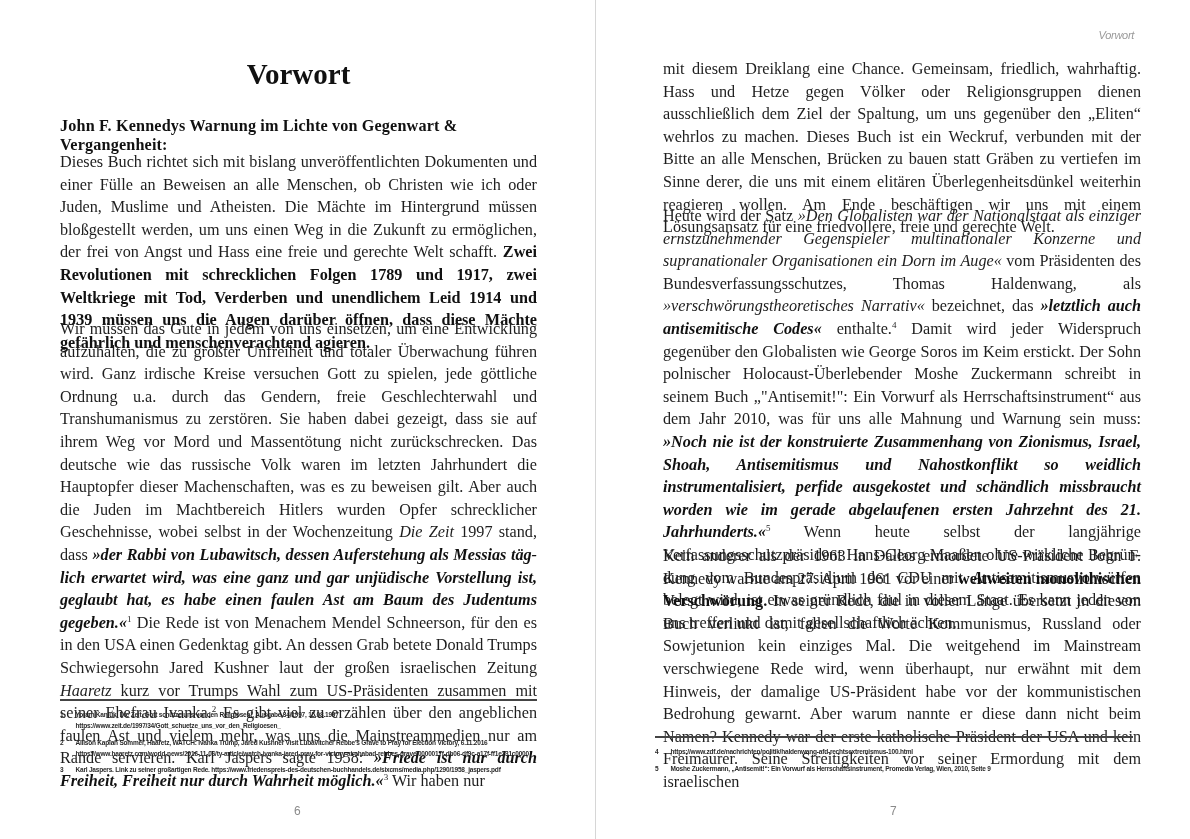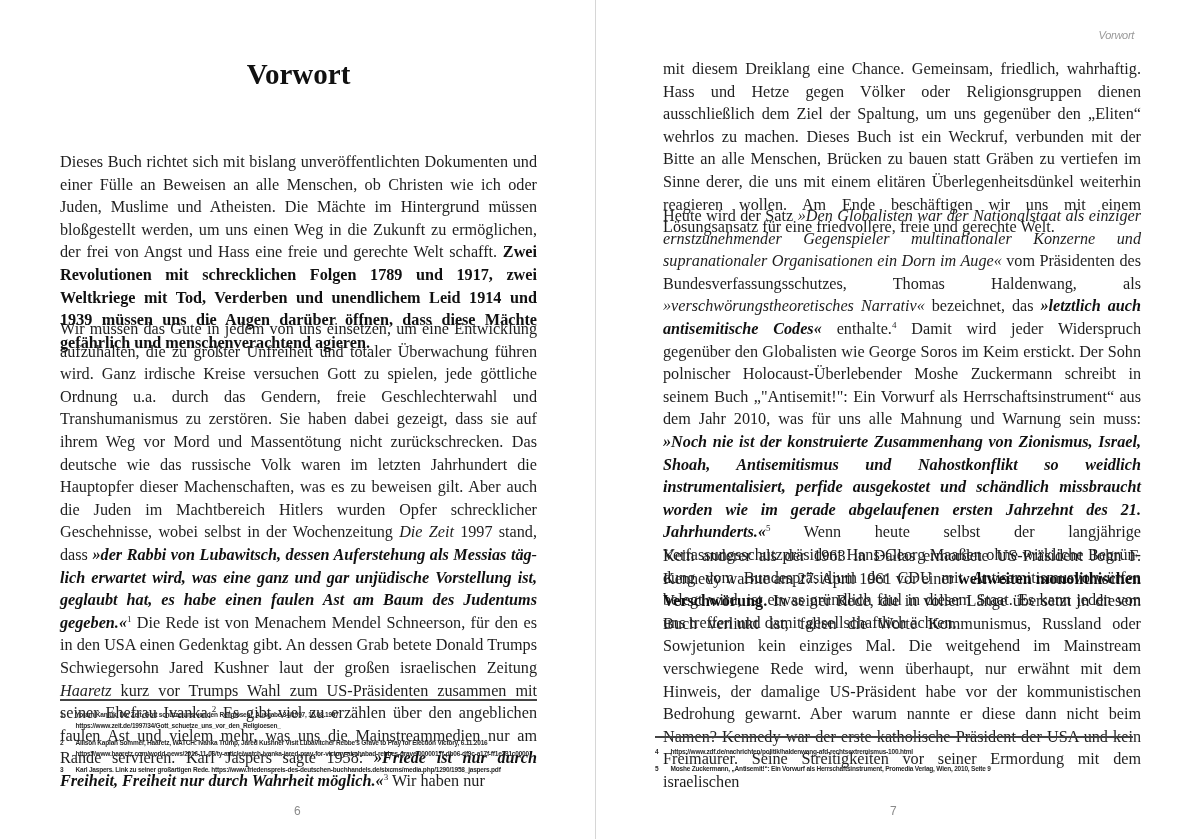--- a/index.html
+++ b/index.html
@@ -44,20 +44,21 @@
 
   sup { font-size: 9px; line-height: 0; vertical-align: 6px; }
 </style>
 </head>
 <body>
 
 <div class="spread">
 
   <div class="page page-left">
     <h1 class="title">Vorwort</h1>
+    <h2 class="subtitle">John F. Kennedys Warnung im Lichte von Gegenwart &amp; Vergangenheit:</h2>
 
     <p class="body-text left-col p1"><span>Dieses Buch richtet sich mit bislang unveröffentlichten Dokumenten und ei­ner Fülle an Beweisen an alle Menschen, ob Christen wie ich oder Juden, Mus­lime und Atheisten. Die Mächte im Hintergrund müssen bloßgestellt werden, um uns einen Weg in die Zukunft zu ermöglichen, der frei von Angst und Hass eine freie und gerechte Welt schafft. </span><b>Zwei Revolutionen mit schreckli­chen Folgen 1789 und 1917, zwei Weltkriege mit Tod, Verderben und un­endlichem Leid 1914 und 1939 müssen uns die Augen darüber öffnen, dass diese Mächte gefährlich und menschenverachtend agieren.</b></p>
     <p class="body-text left-col p2"><span>Wir müssen das Gute in jedem von uns einsetzen, um eine Entwicklung auf­zuhalten, die zu größter Unfreiheit und totaler Überwachung führen wird. Ganz irdische Kreise versuchen Gott zu spielen, jede göttliche Ordnung u.a. durch das Gendern, freie Geschlechterwahl und Transhumanismus zu zer­stören. Sie haben dabei gezeigt, dass sie auf ihrem Weg vor Mord und Mas­sentötung nicht zurückschrecken. Das deutsche wie das russische Volk wa­ren im letzten Jahrhundert die Hauptopfer dieser Machenschaften, was es zu beweisen gilt. Aber auch die Juden im Machtbereich Hitlers wurden Opfer schrecklicher Geschehnisse, wobei selbst in der Wochenzeitung </span><i>Die Zeit</i><span> 1997 stand, dass </span><b style="font-style: italic;">»der Rabbi von Lubawitsch, dessen Auferstehung als Messias täg­lich erwartet wird, was eine ganz und gar unjüdische Vorstellung ist, ge­glaubt hat, es habe einen faulen Ast am Baum des Judentums gegeben.«</b><sup>1</sup><span> Die Rede ist von Menachem Mendel Schneerson, für den es in den USA einen Gedenktag gibt. An dessen Grab betete Donald Trumps Schwiegersohn Jared Kushner laut der großen israelischen Zeitung </span><i>Haaretz</i><span> kurz vor Trumps Wahl zum US-Präsidenten zusammen mit seiner Ehefrau Ivanka.</span><sup>2</sup><span> Es gibt viel zu erzählen über den angeblichen faulen Ast und vielem mehr, was uns die Main­streammedien nur am Rande servieren. Karl Jaspers sagte 1958: </span><b style="font-style: italic;">»Friede ist nur durch Freiheit, Freiheit nur durch Wahrheit möglich.«</b><sup>3</sup><span> Wir haben nur</span></p>
 
     <div class="fn-rule left"></div>
     <div class="footnotes left">
         <div class="fn">
           <span class="fn-num">1</span>
           <span class="fn-text">
             <span>Yoram Kaniuk, Die Zeit, Gott schütze uns vor den Religiösen!, Ausgabe 34/1997, 15.08.1997</span>

